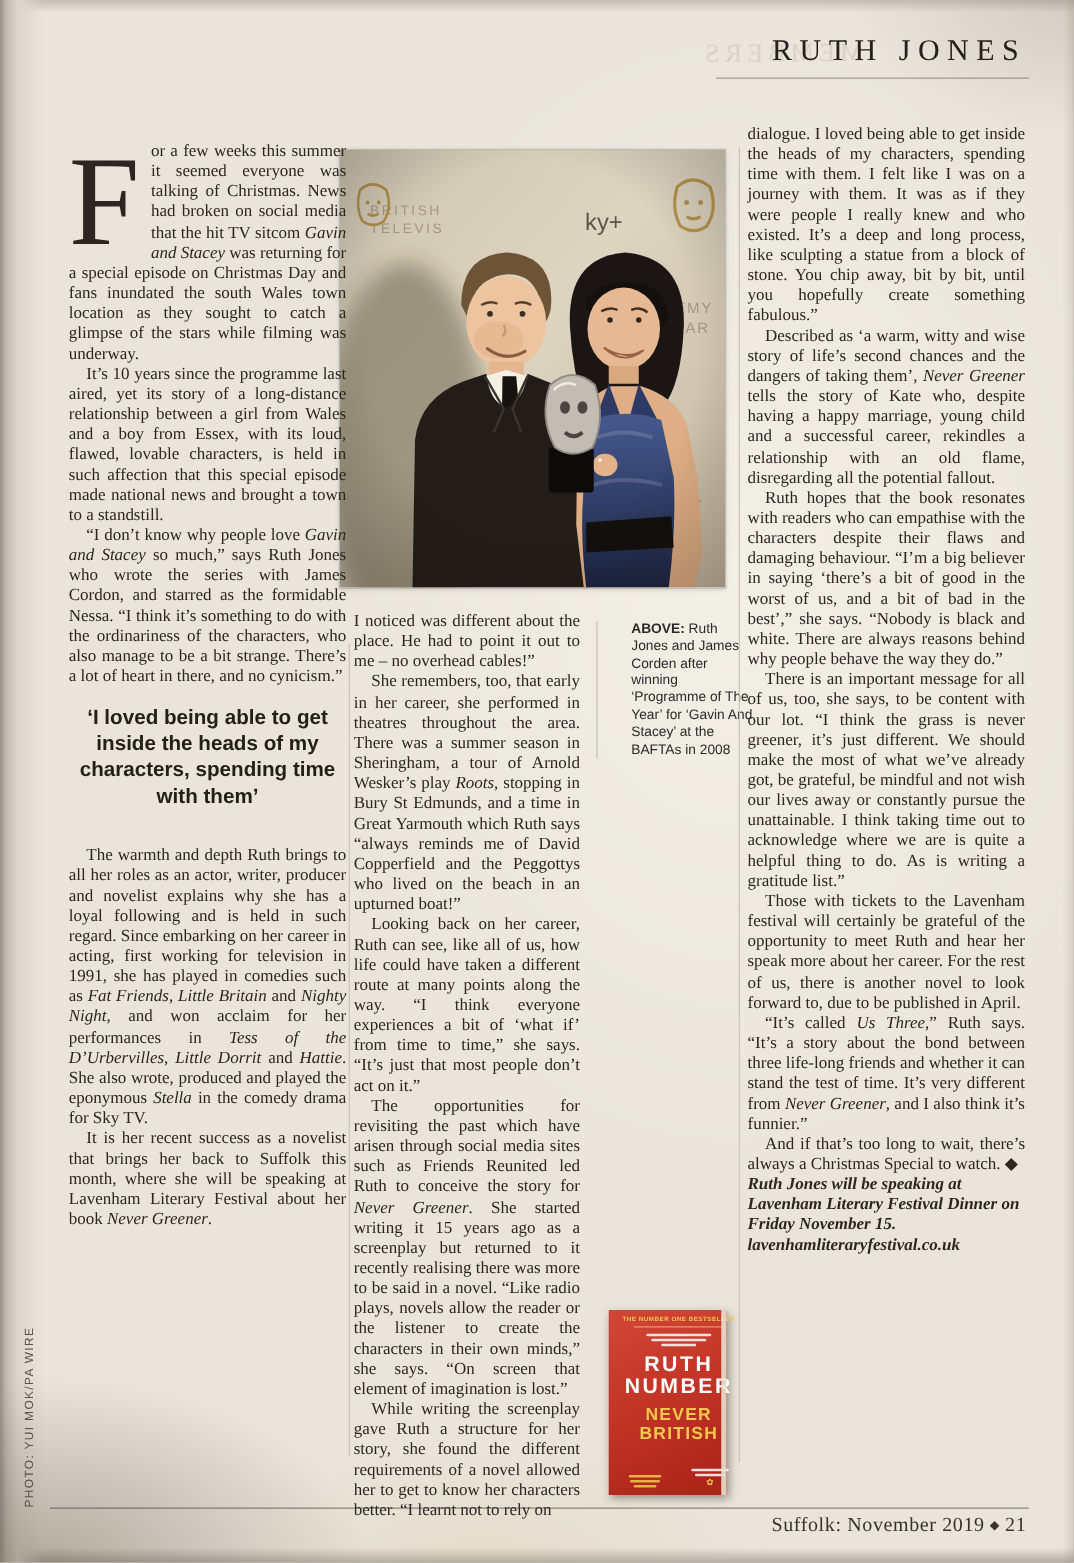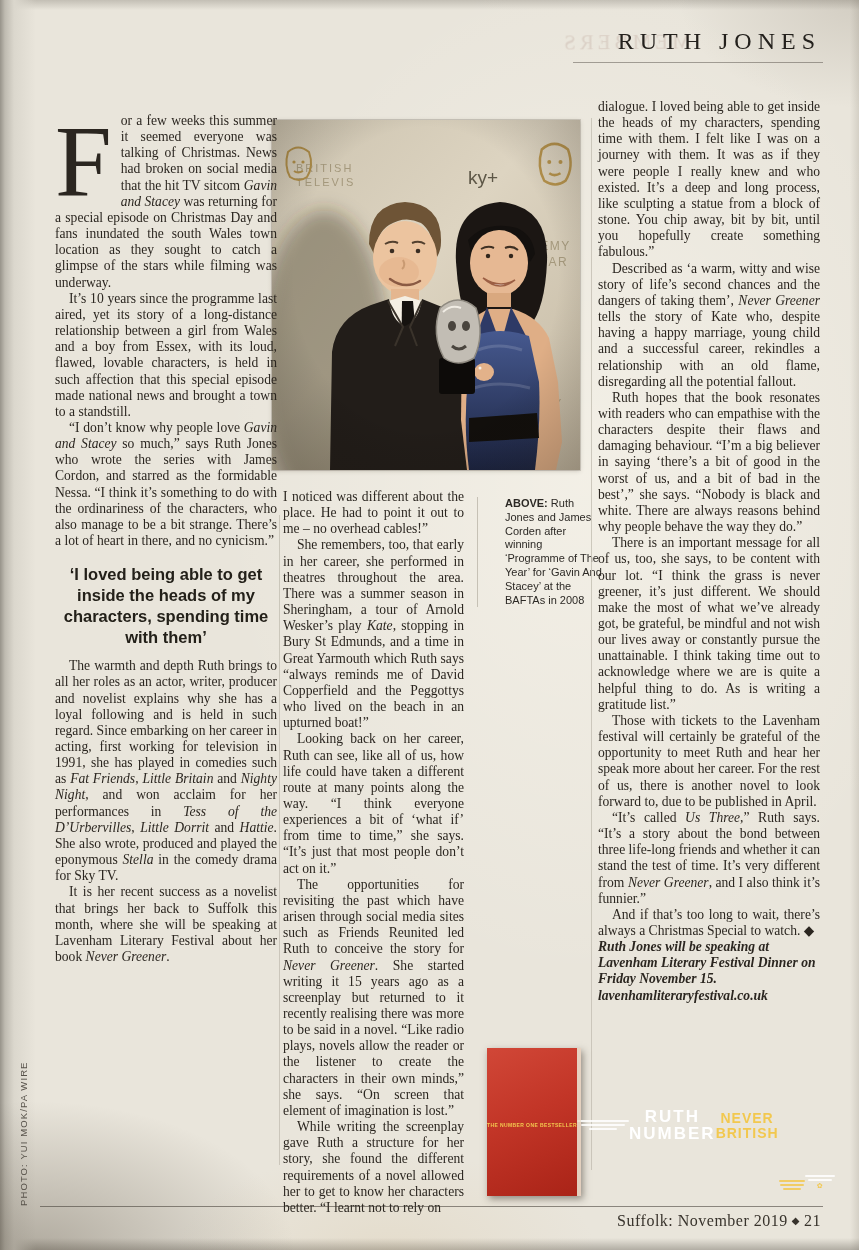--- a/index.html
+++ b/index.html
@@ -23,41 +23,41 @@
   .ghost{position:absolute;top:30px;left:560px;transform:scaleX(-1) rotate(.5deg);
          color:#b89d92;opacity:.30;font-size:21px;letter-spacing:4px;filter:blur(.6px);}
   
   .col{position:absolute;width:222px;font-size:13.6px;line-height:16.15px;text-align:justify;}
   .col p{margin:0;text-indent:14px;}
   .no-first-indent p:first-child{text-indent:0;}
   #col2{left:283px;top:489px;width:181px;}
   #col1{left:55px;top:113px;}
   #col3{left:598px;top:99px;}
   .dropcap{float:left;font-size:102px;line-height:82px;padding:8px 9px 0 0;color:#2b2620;font-weight:400;}
-  .pullquote{margin:15px 0 10px;font-family:"Liberation Sans","DejaVu Sans",sans-serif;
+  .pullquote{margin:15px 0 28px;font-family:"Liberation Sans","DejaVu Sans",sans-serif;
              font-weight:bold;font-size:16.5px;line-height:21px;text-align:center;color:#232019;}
   .signoff p{font-weight:bold;font-style:italic;text-indent:0;text-align:left;}
   
   .vrule{position:absolute;width:1px;background:#c6c1b5;opacity:.85;}
   #vrule-a{left:279px;top:515px;height:650px;}
   #vrule-b{left:591px;top:118px;height:1052px;}
   
   .photo{position:absolute;left:272px;top:120px;width:308px;height:350px;
          outline:1px solid rgba(60,50,40,.18);box-shadow:0 1px 4px rgba(80,70,55,.25);}
   
   .caption{position:absolute;left:477px;top:497px;width:100px;padding-left:27px;
            border-left:1px solid #c6c1b5;font-family:"Liberation Sans","DejaVu Sans",sans-serif;
            font-size:11px;line-height:13.8px;color:#2c2925;}
   .caption b{font-weight:bold;}
   
   .book{position:absolute;left:487px;top:1048px;width:94px;height:148px;
         background:linear-gradient(155deg,#d14737 0%,#c23527 45%,#a92317 100%);
         box-shadow:2px 3px 7px rgba(60,50,40,.5);}
   .book .page-edge{position:absolute;right:0;top:0;width:4px;height:100%;background:#e9e2d0;opacity:.9;}
-  .book-inner{position:absolute;left:0;top:0;right:4px;bottom:0;display:flex;flex-direction:row;align-items:center;}
+  .book-inner{position:absolute;left:0;top:0;right:4px;bottom:0;display:flex;flex-direction:column;align-items:center;padding-left:22px;}
   .book-tag{margin-top:5px;font-family:"Liberation Sans","DejaVu Sans",sans-serif;font-weight:bold;
             font-size:5px;letter-spacing:.4px;color:#f2c84f;white-space:nowrap;}
   .book-rule{width:72px;height:1px;background:rgba(255,230,160,.55);margin-top:2px;}
   .bars{display:flex;flex-direction:column;align-items:center;gap:2px;margin-top:5px;}
   .bar{height:2px;background:rgba(255,255,255,.85);border-radius:1px;}
   .bar.gold{background:rgba(242,200,79,.85);}
   .book-author{margin-top:6px;font-family:"Liberation Sans","DejaVu Sans",sans-serif;font-weight:bold;
                color:#fff;font-size:17px;line-height:17px;letter-spacing:2px;text-align:center;}
   .book-title{margin-top:7px;font-family:"Liberation Sans","DejaVu Sans",sans-serif;font-weight:bold;
               color:#f2c84f;font-size:14px;line-height:15px;letter-spacing:1px;text-align:center;}
@@ -193,21 +193,21 @@
       </div>
     <div class="pullquote">‘I loved being able to get inside the heads of my characters, spending time with them’</div>
     <div>
         <p>The warmth and depth Ruth brings to all her roles as an actor, writer, producer and novelist explains why she has a loyal following and is held in such regard. Since embarking on her career in acting, first working for television in 1991, she has played in comedies such as <em>Fat Friends</em>, <em>Little Britain</em> and <em>Nighty Night</em>, and won acclaim for her performances in <em>Tess of the D’Urbervilles</em>, <em>Little Dorrit</em> and <em>Hattie</em>. She also wrote, produced and played the eponymous <em>Stella</em> in the comedy drama for Sky TV.</p>
         <p>It is her recent success as a novelist that brings her back to Suffolk this month, where she will be speaking at Lavenham Literary Festival about her book <em>Never Greener</em>.</p>
       </div>
   </div>
 
   <div class="col no-first-indent" id="col2">
       <p>I noticed was different about the place. He had to point it out to me – no overhead cables!”</p>
-      <p>She remembers, too, that early in her career, she performed in theatres throughout the area. There was a summer season in Sheringham, a tour of Arnold Wesker’s play <em>Kate</em>, stopping in Bury St Edmunds, and a time in Great Yarmouth which Ruth says “always reminds me of David Copperfield and the Peggottys who lived on the beach in an upturned boat!”</p>
+      <p>She remembers, too, that early in her career, she performed in theatres throughout the area. There was a summer season in Sheringham, a tour of Arnold Wesker’s play <em>Roots</em>, stopping in Bury St Edmunds, and a time in Great Yarmouth which Ruth says “always reminds me of David Copperfield and the Peggottys who lived on the beach in an upturned boat!”</p>
       <p>Looking back on her career, Ruth can see, like all of us, how life could have taken a different route at many points along the way. “I think everyone experiences a bit of ‘what if’ from time to time,” she says. “It’s just that most people don’t act on it.”</p>
       <p>The opportunities for revisiting the past which have arisen through social media sites such as Friends Reunited led Ruth to conceive the story for <em>Never Greener</em>. She started writing it 15 years ago as a screenplay but returned to it recently realising there was more to be said in a novel. “Like radio plays, novels allow the reader or the listener to create the characters in their own minds,” she says. “On screen that element of imagination is lost.”</p>
       <p>While writing the screenplay gave Ruth a structure for her story, she found the different requirements of a novel allowed her to get to know her characters better. “I learnt not to rely on</p>
     </div>
 
   <div class="col" id="col3">
     <div class="no-first-indent">
         <p>dialogue. I loved being able to get inside the heads of my characters, spending time with them. I felt like I was on a journey with them. It was as if they were people I really knew and who existed. It’s a deep and long process, like sculpting a statue from a block of stone. You chip away, bit by bit, until you hopefully create something fabulous.”</p>
         <p>Described as ‘a warm, witty and wise story of life’s second chances and the dangers of taking them’, <em>Never Greener</em> tells the story of Kate who, despite having a happy marriage, young child and a successful career, rekindles a relationship with an old flame, disregarding all the potential fallout.</p>
         <p>Ruth hopes that the book resonates with readers who can empathise with the characters despite their flaws and damaging behaviour. “I’m a big believer in saying ‘there’s a bit of good in the worst of us, and a bit of bad in the best’,” she says. “Nobody is black and white. There are always reasons behind why people behave the way they do.”</p>

